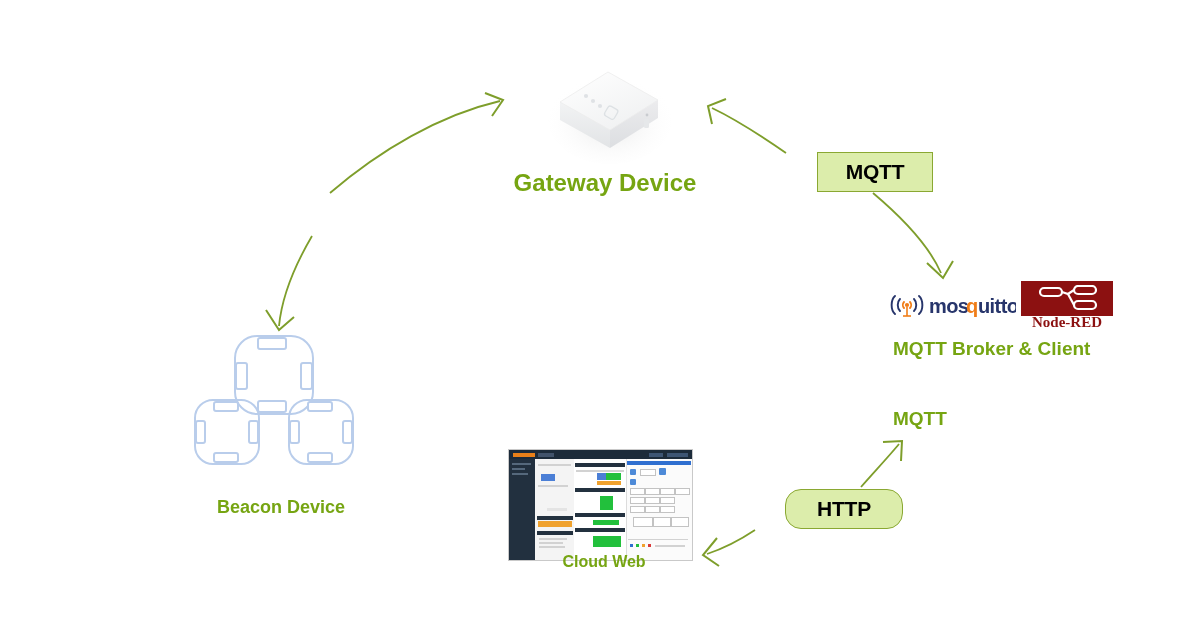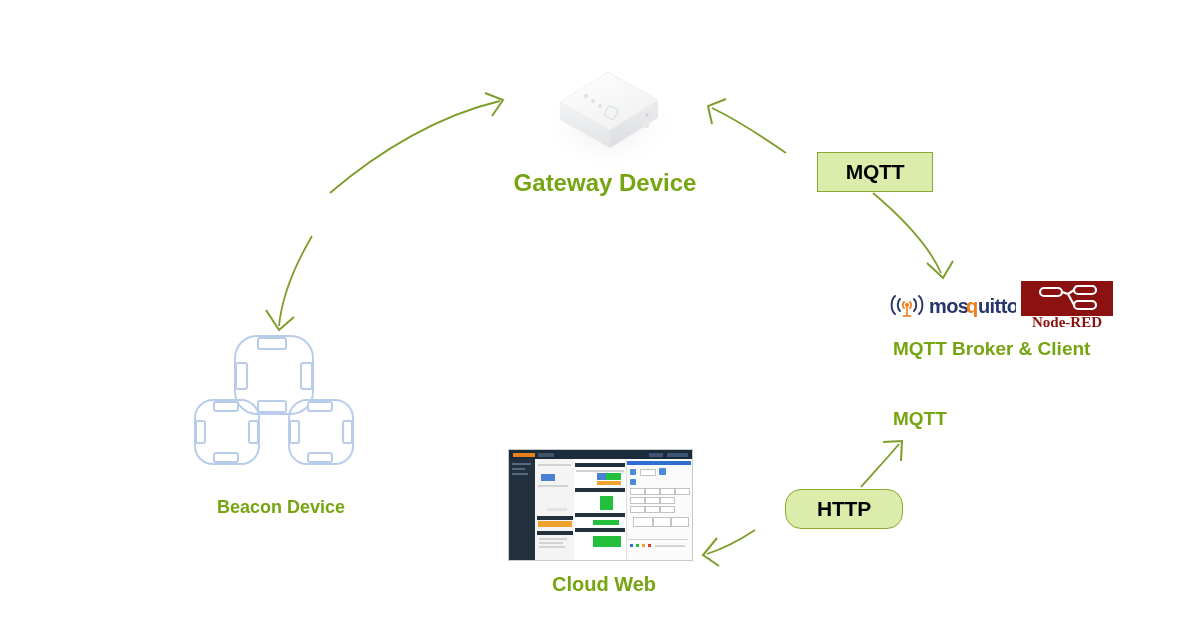--- a/index.html
+++ b/index.html
@@ -31,21 +31,21 @@
 
   
   .caption{
     position:absolute;text-align:center;
     color:#76a512;font-weight:bold;white-space:nowrap;
   }
   #cap-gateway{left:455px;top:169px;width:300px;font-size:24px;}
   #cap-beacon{left:131px;top:497px;width:300px;font-size:18px;}
   #cap-broker{left:893px;top:338px;width:220px;font-size:19px;text-align:left;}
   #cap-dbms{left:893px;top:408px;width:220px;font-size:19px;text-align:left;}
-  #cap-cloud{left:454px;top:573px;width:300px;font-size:20px;}
+  #cap-cloud{left:454px;top:553px;width:300px;font-size:16px;}
 
   
   #gateway-device{position:absolute;left:540px;top:58px;width:140px;height:110px;}
 
   
   #beacon-device{position:absolute;left:190px;top:333px;width:185px;height:150px;}
 
   
   #mosquitto-logo{position:absolute;left:886px;top:288px;width:130px;height:34px;}
   #node-red-logo{position:absolute;left:1021px;top:281px;width:92px;height:52px;}

